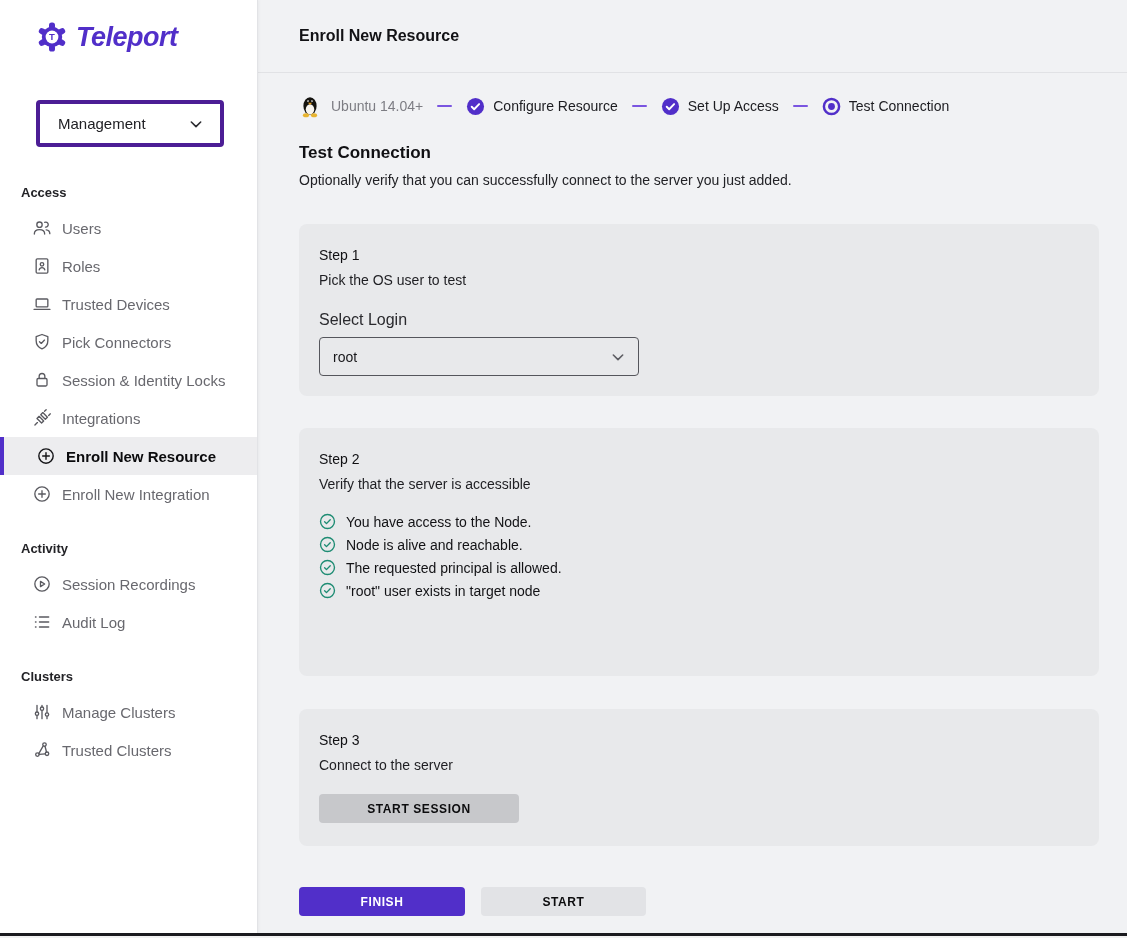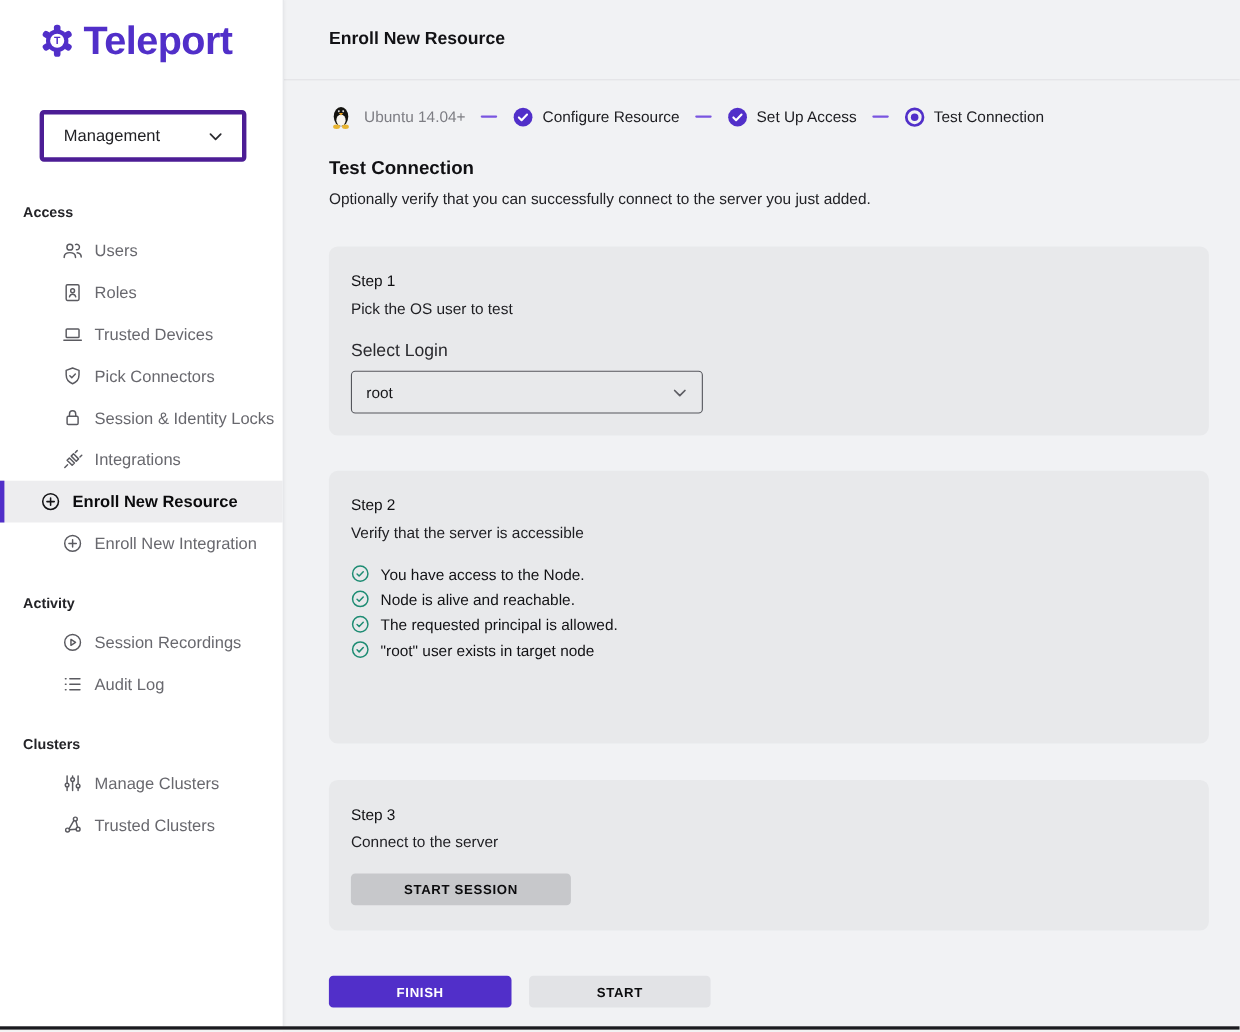--- a/index.html
+++ b/index.html
@@ -19,21 +19,21 @@
     border-right: 1px solid #e2e3e6;
     box-shadow: 1px 0 3px rgba(0,0,0,0.04);
     padding-top: 20px;
     z-index: 2;
   }
   .logo {
     display: flex; align-items: center; gap: 8px;
     padding: 0 0 0 36px; height: 34px; cursor: pointer;
   }
   .logo-text {
-    font-size: 36px; font-weight: bold; color: #512FC9; letter-spacing: -0.5px;
+    font-size: 27px; font-weight: bold; color: #512FC9; letter-spacing: -0.5px; font-style: italic;
   }
   .workspace {
     margin: 46px 33px 0 36px;
     height: 47px;
     border: 4px solid #4c1d95;
     border-radius: 4px;
     display: flex; align-items: center; justify-content: space-between;
     padding: 0 16px 0 18px;
     font-size: 15px; color: #202024;
     cursor: pointer;
@@ -42,21 +42,21 @@
   .workspace svg { color: #2b2b30; }
   .section-label {
     font-size: 13px; font-weight: bold; color: #232327;
     padding-left: 21px;
     margin-top: 28px; margin-bottom: 9px;
   }
   .section-label.first { margin-top: 38px; }
   .nav-item {
     height: 38px;
     display: flex; align-items: center; gap: 10px;
-    padding-left: 52px;
+    padding-left: 28px;
     font-size: 15px; color: #68686e;
     cursor: pointer;
     border-left: 4px solid transparent;
   }
   .nav-item .nav-icon { width: 20px; height: 20px; display: inline-flex; color: #5a5a60; flex: none; }
   .nav-item.active {
     background: #ededef;
     border-left: 4px solid #512FC9;
     padding-left: 32px;
     color: #0b0b0d; font-weight: bold;

